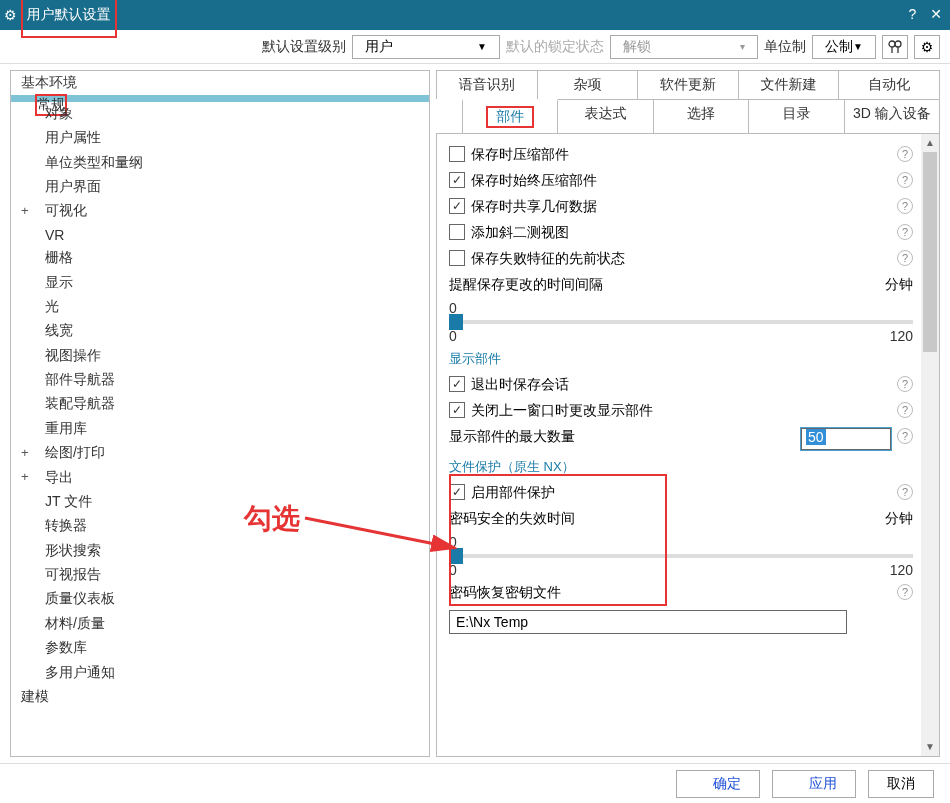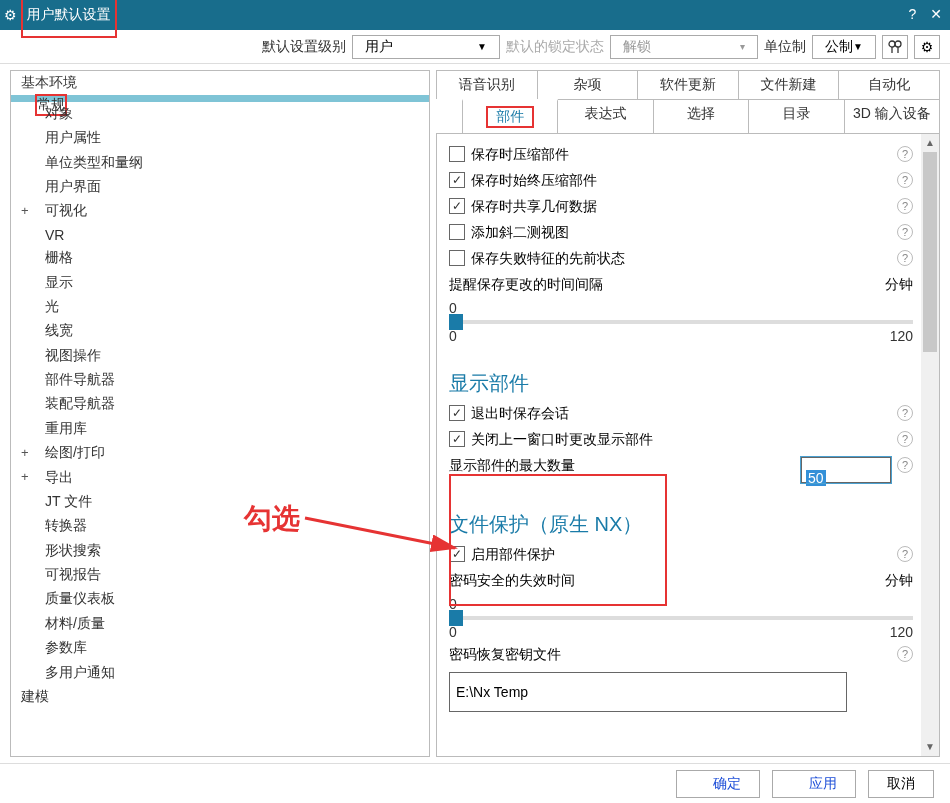--- a/index.html
+++ b/index.html
@@ -45,31 +45,31 @@
 .settings-scroll .arrow.up { top: 0; }
 .settings-scroll .arrow.down { bottom: 0; }
 
 .setting-row { display: flex; align-items: flex-start; padding: 4px 20px 4px 0; }
 .setting-row label { margin-left: 6px; }
 .setting-row .spacer { flex: 1; }
 .help-q { color: #888; border: 1px solid #bbb; border-radius: 50%; width: 16px; height: 16px; font-size: 11px; text-align: center; line-height: 14px; }
 .checkbox { width: 16px; height: 16px; border: 1px solid #666; display: inline-flex; align-items: center; justify-content: center; font-size: 12px; color: #333; }
 .checkbox.checked::after { content: "✓"; }
 
-.section-title { color: #1a7ba8; font-size: 20px; margin: 24px 0 4px 0; }
+.section-title { color: #1a7ba8; font-size: 13px; margin: 4px 0 4px 0; }
 .slider-row { padding: 2px 20px 2px 0; }
 .slider-track { height: 4px; background: #ddd; position: relative; margin: 4px 0; }
 .slider-handle { position: absolute; left: 0; top: -6px; width: 14px; height: 16px; background: #1a7ba8; }
 .slider-labels { display: flex; justify-content: space-between; color: #333; }
 .slider-top { color: #333; margin-bottom: 2px; }
 
-.num-input { width: 90px; height: 22px; border: 1px solid #666; padding: 12px 4px; background: #fff; }
+.num-input { width: 90px; height: 22px; border: 1px solid #666; padding: 0 4px; background: #fff; }
 .num-input.hl { outline: 1px solid #4aa0d0; }
 .num-input.hl span { background: #3390d8; color: #fff; padding: 0 2px; }
-.text-input { width: 398px; height: 40px; border: 1px solid #666; padding: 0 6px; display: flex; align-items: center; }
+.text-input { width: 398px; height: 24px; border: 1px solid #666; padding: 0 6px; display: flex; align-items: center; }
 
 .annotation { position: absolute; color: #e63333; font-size: 28px; font-weight: bold; pointer-events: none; }
 .arrow-svg { position: absolute; pointer-events: none; }
 .red-box { position: absolute; border: 2px solid #e63333; pointer-events: none; }
 
 .footer { height: 40px; display: flex; align-items: center; justify-content: flex-end; padding: 0 16px; gap: 12px; border-top: 1px solid #ddd; }
 .btn { padding: 4px 18px; border: 1px solid #aaa; background: #fff; cursor: pointer; }
 .btn.disabled { color: #1d4ed8; padding-left: 36px; }
 </style>
 </head>

